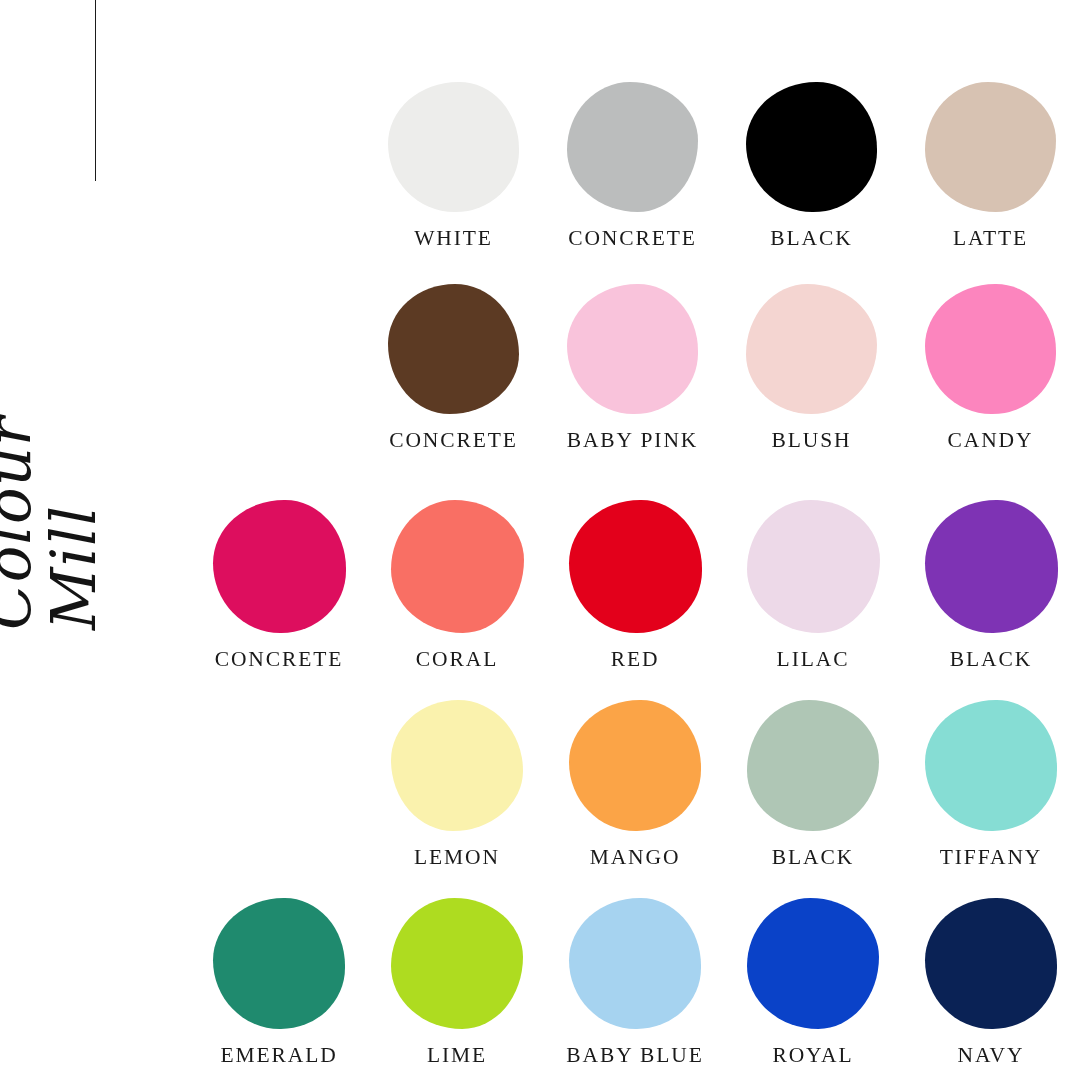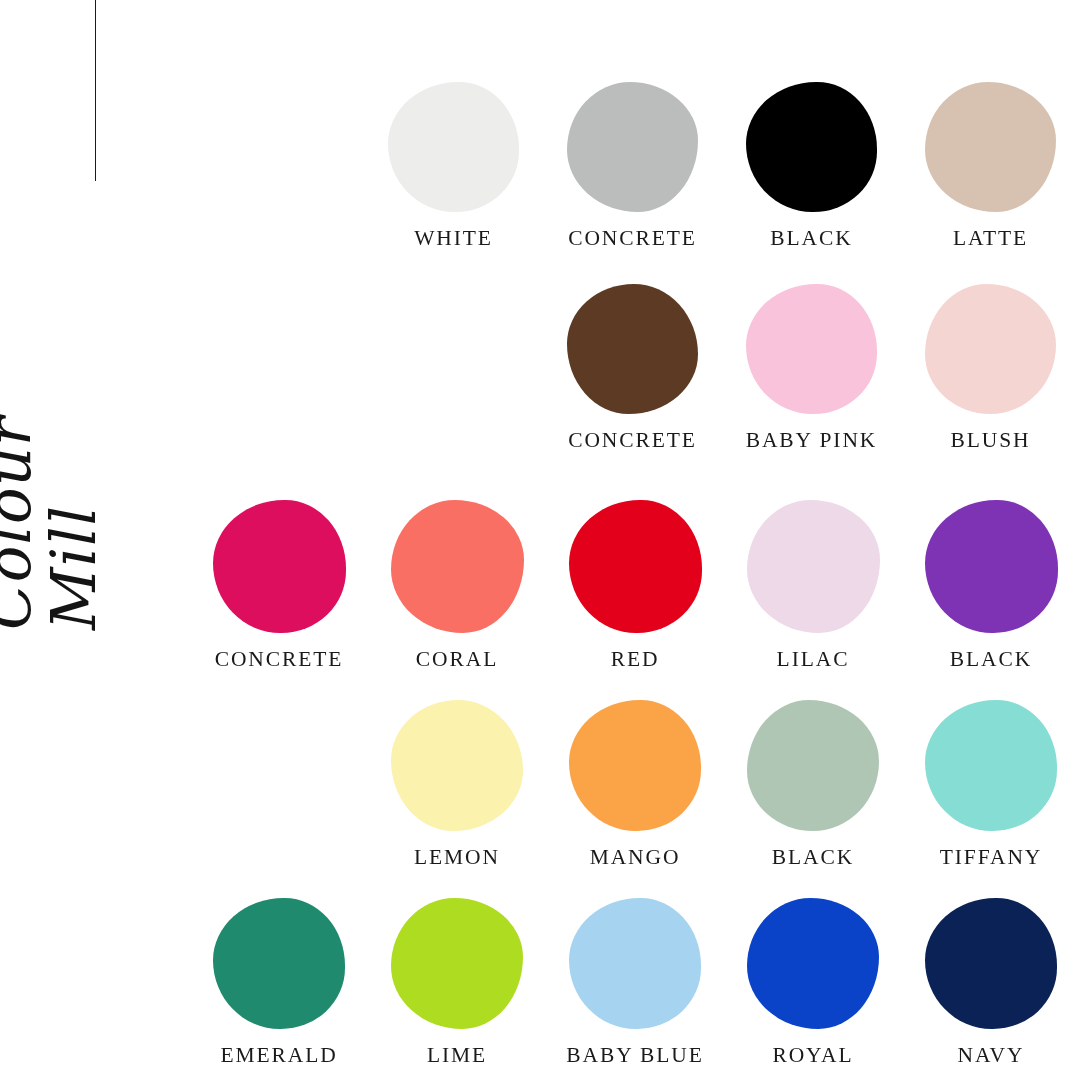--- a/index.html
+++ b/index.html
@@ -152,20 +152,24 @@
         <div class="swatch-label">CONCRETE</div>
       </div>
       <div class="swatch">
         <div class="swatch-blob" style="background: rgb(249, 195, 219);"></div>
         <div class="swatch-label">BABY PINK</div>
       </div>
       <div class="swatch">
         <div class="swatch-blob" style="background: rgb(244, 213, 209);"></div>
         <div class="swatch-label">BLUSH</div>
       </div>
+      <div class="swatch">
+        <div class="swatch-blob" style="background: rgb(252, 133, 190);"></div>
+        <div class="swatch-label">CANDY</div>
+      </div>
     </div>
     <div class="swatch-row" id="row-3" data-cols="5">
       <div class="swatch">
         <div class="swatch-blob" style="background: rgb(221, 14, 94);"></div>
         <div class="swatch-label">CONCRETE</div>
       </div>
       <div class="swatch">
         <div class="swatch-blob" style="background: rgb(249, 111, 100);"></div>
         <div class="swatch-label">CORAL</div>
       </div>

